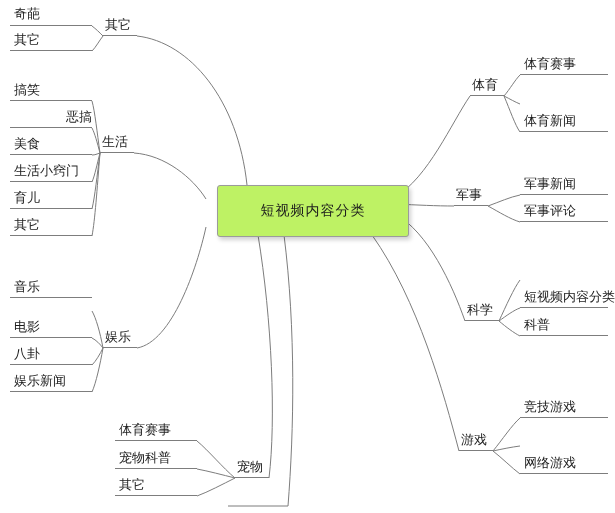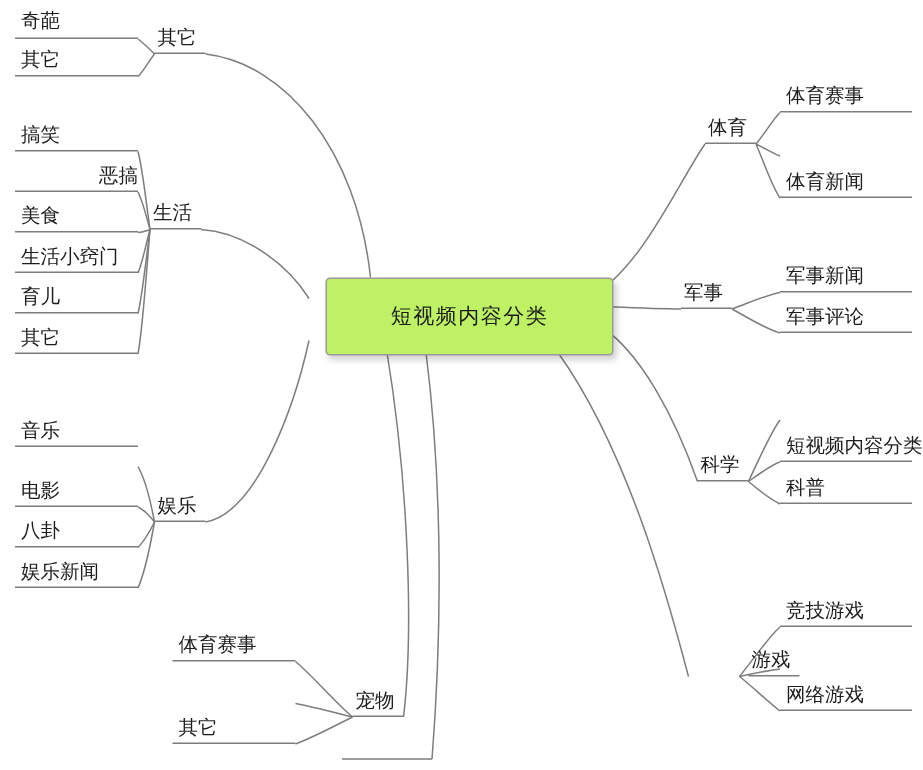--- a/index.html
+++ b/index.html
@@ -95,38 +95,39 @@
 
   <div class="center-box">短视频内容分类</div>
 
   <div class="blabel" style="left:103px; top:14px;  width:34px;">其它</div>
   <div class="blabel" style="left:100px; top:131px; width:34px;">生活</div>
   <div class="blabel" style="left:103px; top:326px; width:34px;">娱乐</div>
   <div class="blabel" style="left:235px; top:456px; width:34px;">宠物</div>
   <div class="blabel" style="left:470px; top:74px;  width:34px;">体育</div>
   <div class="blabel" style="left:454px; top:184px; width:34px;">军事</div>
   <div class="blabel" style="left:465px; top:299px; width:34px;">科学</div>
-  <div class="blabel" style="left:459px; top:429px; width:34px;margin-left:40px;">游戏</div>
+  <div class="blabel" style="left:459px; top:429px; width:34px;">游戏</div>
 
   <div class="leaf" style="left:10px; top:4px;  width:82px;font-family:Liberation Mono, monospace;">奇葩</div>
   <div class="leaf" style="left:10px; top:29px; width:82px;">其它</div>
 
   <div class="leaf" style="left:10px; top:79px;  width:82px;">搞笑</div>
   <div class="leaf" style="left:10px; top:106px; width:82px;text-align:right;">恶搞</div>
   <div class="leaf" style="left:10px; top:133px; width:82px;">美食</div>
   <div class="leaf" style="left:10px; top:160px; width:82px;">生活小窍门</div>
   <div class="leaf" style="left:10px; top:187px; width:82px;">育儿</div>
   <div class="leaf" style="left:10px; top:214px; width:82px;">其它</div>
 
   <div class="leaf" style="left:10px; top:276px; width:82px;">音乐</div>
   <div class="leaf" style="left:10px; top:316px; width:82px;">电影</div>
   <div class="leaf" style="left:10px; top:343px; width:82px;">八卦</div>
   <div class="leaf" style="left:10px; top:370px; width:82px;">娱乐新闻</div>
 
   <div class="leaf" style="left:115px; top:419px; width:82px;">体育赛事</div>
+  <div class="leaf" style="left:115px; top:447px; width:82px;">宠物科普</div>
   <div class="leaf" style="left:115px; top:474px; width:82px;">其它</div>
 
   <div class="leaf" style="left:520px; top:53px;  width:88px;">体育赛事</div>
   <div class="leaf" style="left:520px; top:110px; width:88px;">体育新闻</div>
 
   <div class="leaf" style="left:520px; top:173px; width:88px;">军事新闻</div>
   <div class="leaf" style="left:520px; top:200px; width:88px;">军事评论</div>
 
   <div class="leaf" style="left:520px; top:286px; width:88px;">短视频内容分类</div>
   <div class="leaf" style="left:520px; top:314px; width:88px;">科普</div>

